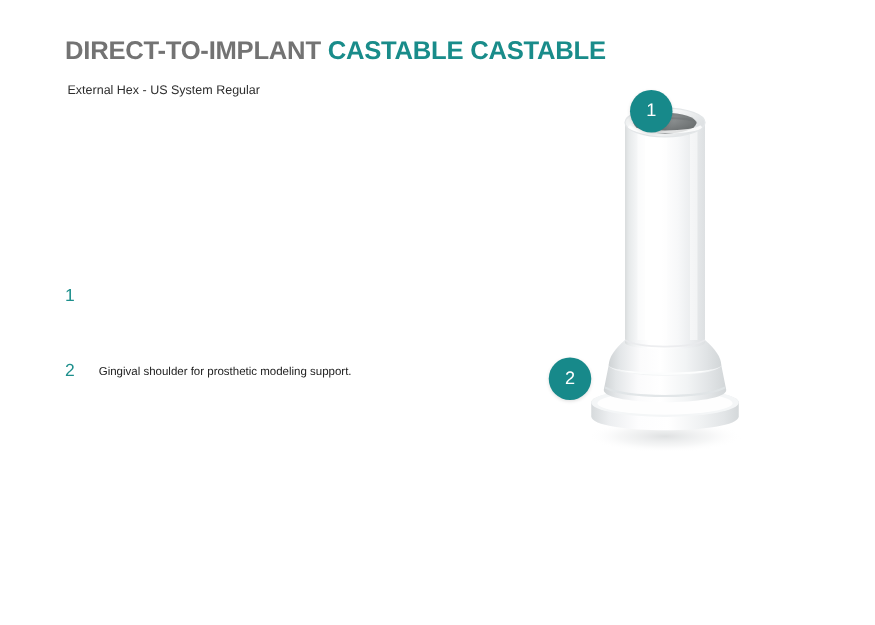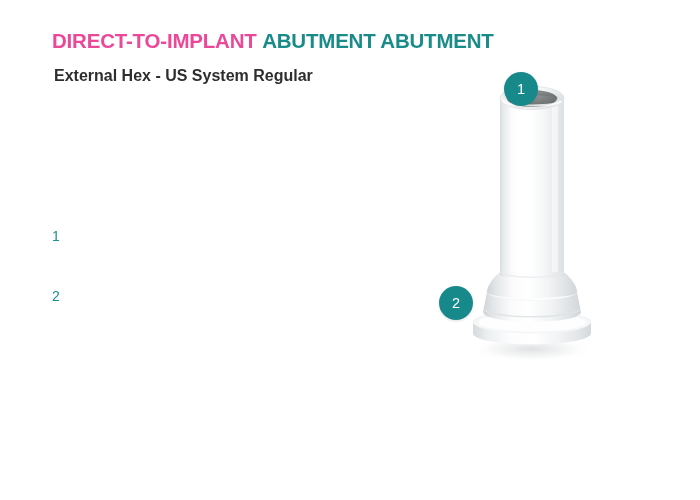--- a/index.html
+++ b/index.html
@@ -33,45 +33,44 @@
   }
 
   .title {
     font-size: 20.5px;
     font-weight: bold;
     letter-spacing: -0.2px;
     line-height: 1.1;
     white-space: nowrap;
     margin: 0;
   }
-  .title .t-dark  { color: #ec4899; }
+  .title .t-dark  { color: #737373; }
   .title .t-teal  { color: #198c8a; }
 
   .compat {
     margin: 0;
     padding-top: 15px;
     font-size: 15.5px;
     line-height: 1.1;
     color: #3a3a3a;
     white-space: nowrap;
   }
   .compat .brand {
     color: #198c8a;
     font-weight: bold;
   }
 
   .subtitle {
     margin: 0;
     padding-top: 14px;
     padding-left: 2px;
-    font-size: 16px;
+    font-size: 10px;
     line-height: 1.1;
     color: #2e2e2e;
     white-space: nowrap;
-    font-weight: bold;
   }
 
   
   .features {
     position: absolute;
     left: 52px;
     top: 228px;
     width: 400px;
   }
   .feature-row {
@@ -124,35 +123,36 @@
   .badge-1 { left: 504px; top: 72px; }
   .badge-2 { left: 439px; top: 286px; }
 </style>
 </head>
 <body>
 
 <div class="page">
 
   <div class="header">
     <h1 class="title">
-      <span class="t-dark">DIRECT-TO-IMPLANT</span><span class="t-dark">&nbsp;</span><span class="t-teal">ABUTMENT ABUTMENT</span>
+      <span class="t-dark">DIRECT-TO-IMPLANT</span><span class="t-dark">&nbsp;</span><span class="t-teal">CASTABLE CASTABLE</span>
     </h1>
 
 
     <p class="subtitle">External Hex - US System Regular</p>
   </div>
 
   <div class="features">
 
     <div class="feature-row">
       <div class="feature-num">1</div>
     </div>
 
     <div class="feature-row">
       <div class="feature-num">2</div>
+      <div class="feature-text">Gingival shoulder for prosthetic modeling support.</div>
     </div>
 
   </div>
 
   <div class="product">
     <svg width="180" height="310" viewBox="0 0 180 310">
       <defs>
 
         <linearGradient id="shaftGrad" x1="0" y1="0" x2="1" y2="0">
           <stop offset="0.00" stop-color="#d9dcdd"></stop>

